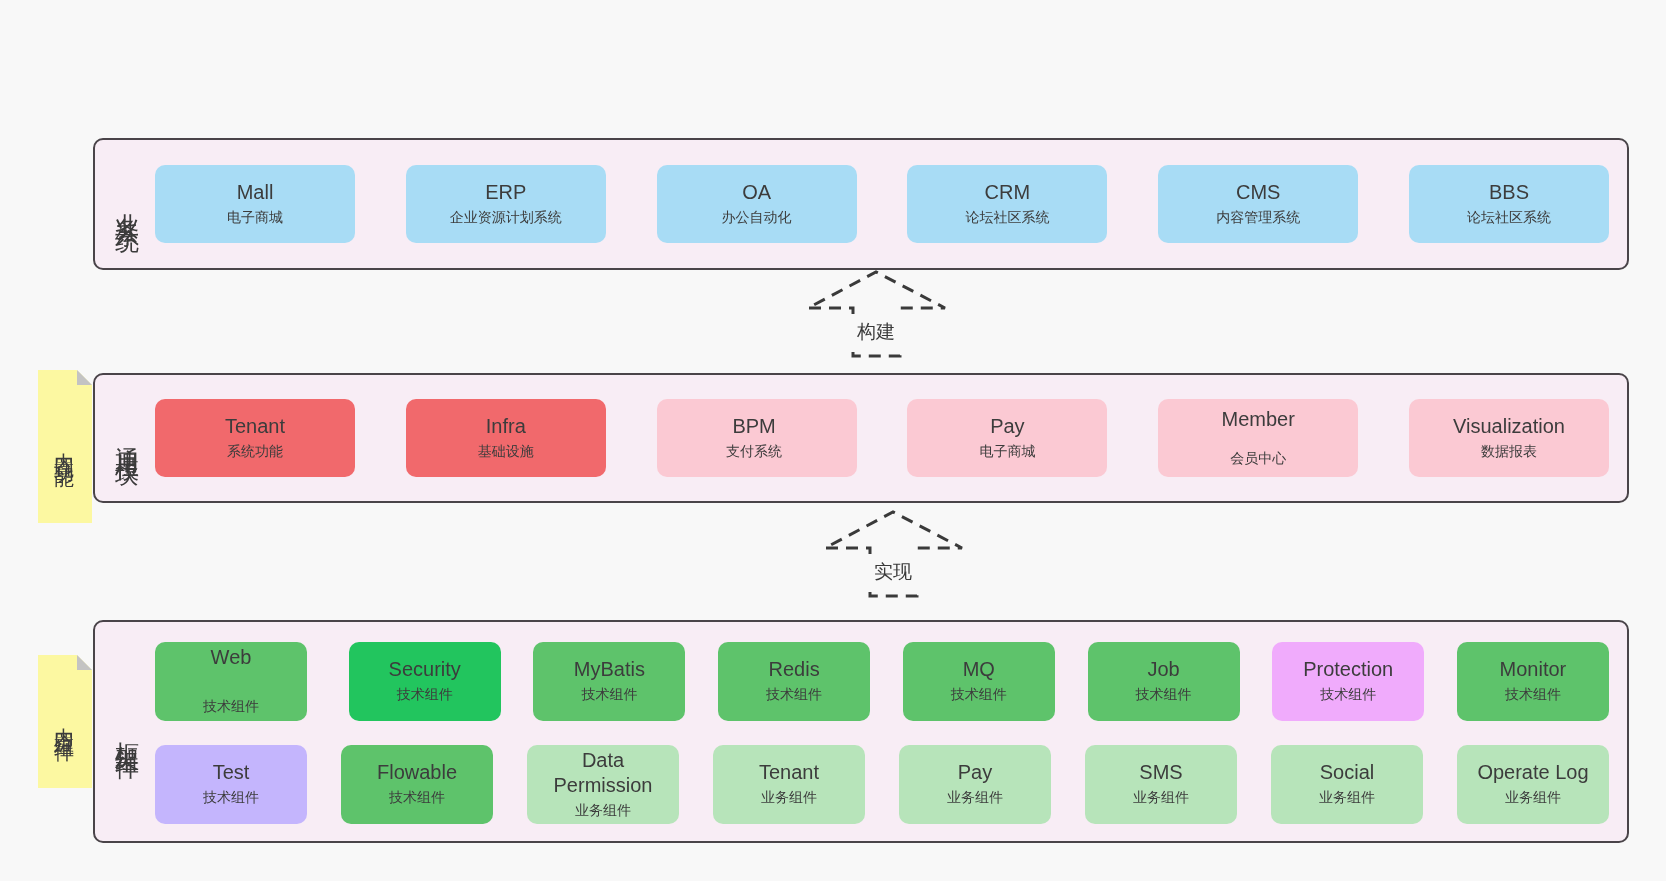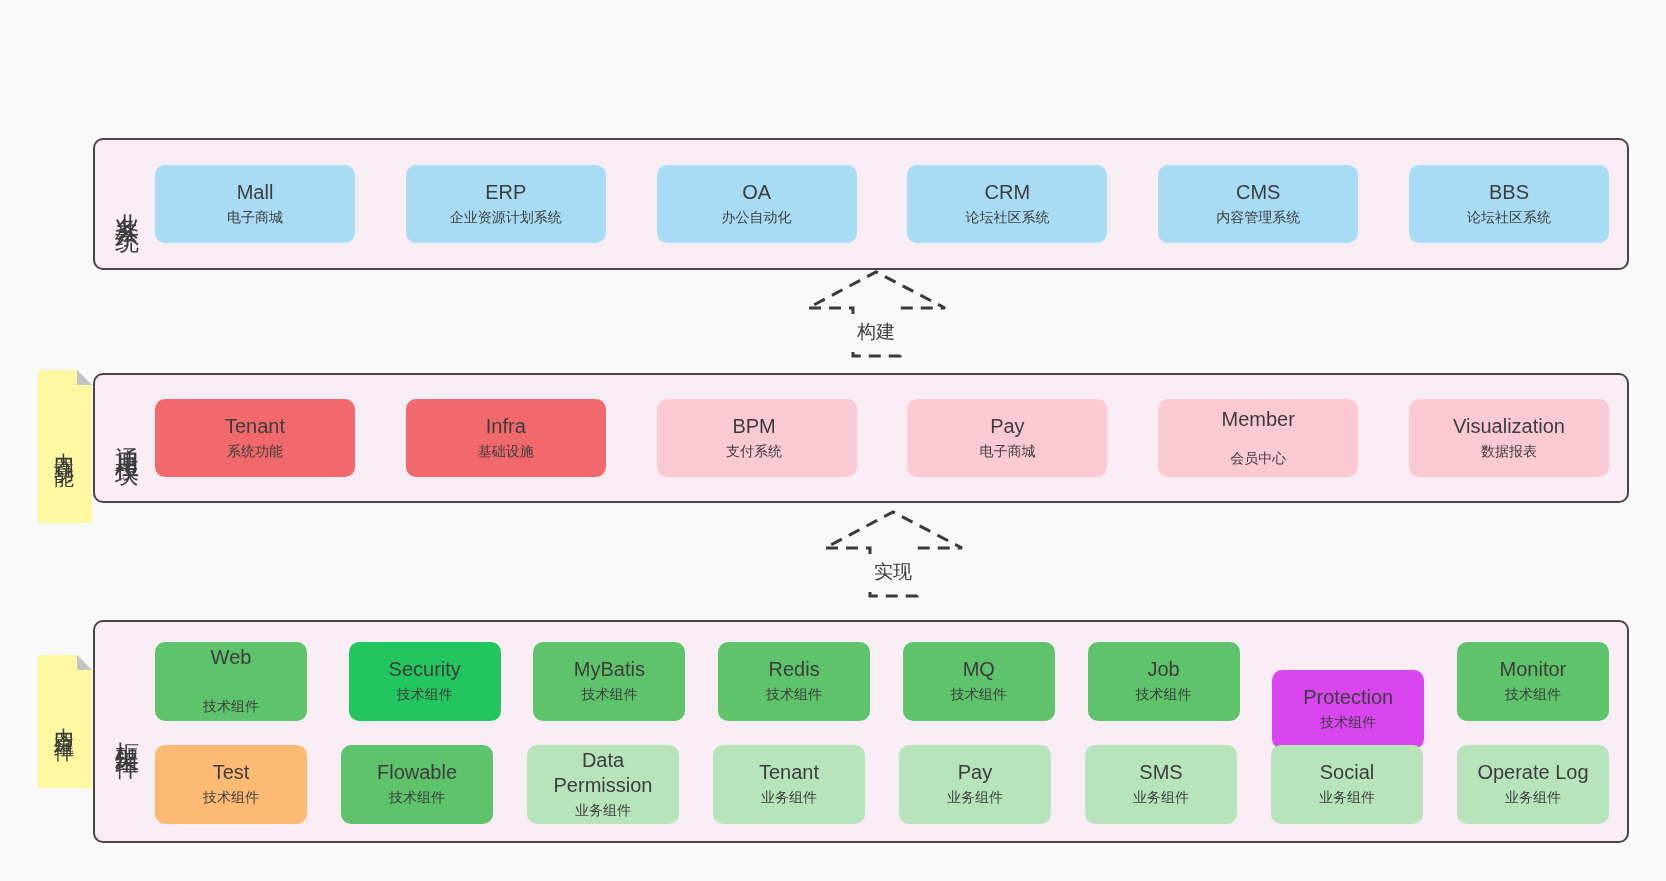--- a/index.html
+++ b/index.html
@@ -180,31 +180,31 @@
           <div class="box-subtitle">技术组件</div>
         </div>
         <div class="box" style="background: rgb(94, 195, 107);">
           <div class="box-title">MQ</div>
           <div class="box-subtitle">技术组件</div>
         </div>
         <div class="box" style="background: rgb(94, 195, 107);">
           <div class="box-title">Job</div>
           <div class="box-subtitle">技术组件</div>
         </div>
-        <div class="box" style="background: #d946ef; margin-top: 28px;">
+        <div class="box" style="background: #f0abfc;">
           <div class="box-title">Protection</div>
           <div class="box-subtitle">技术组件</div>
         </div>
         <div class="box" style="background: rgb(94, 195, 107);">
           <div class="box-title">Monitor</div>
           <div class="box-subtitle">技术组件</div>
         </div>
       </div>
     <div class="box-row narrow r2">
-        <div class="box" style="background: #fdba74;">
+        <div class="box" style="background: #c4b5fd;">
           <div class="box-title">Test</div>
           <div class="box-subtitle">技术组件</div>
         </div>
         <div class="box" style="background: rgb(94, 195, 107);">
           <div class="box-title">Flowable</div>
           <div class="box-subtitle">技术组件</div>
         </div>
         <div class="box" style="background: rgb(183, 228, 186);">
           <div class="box-title">Data Permission</div>
           <div class="box-subtitle">业务组件</div>

